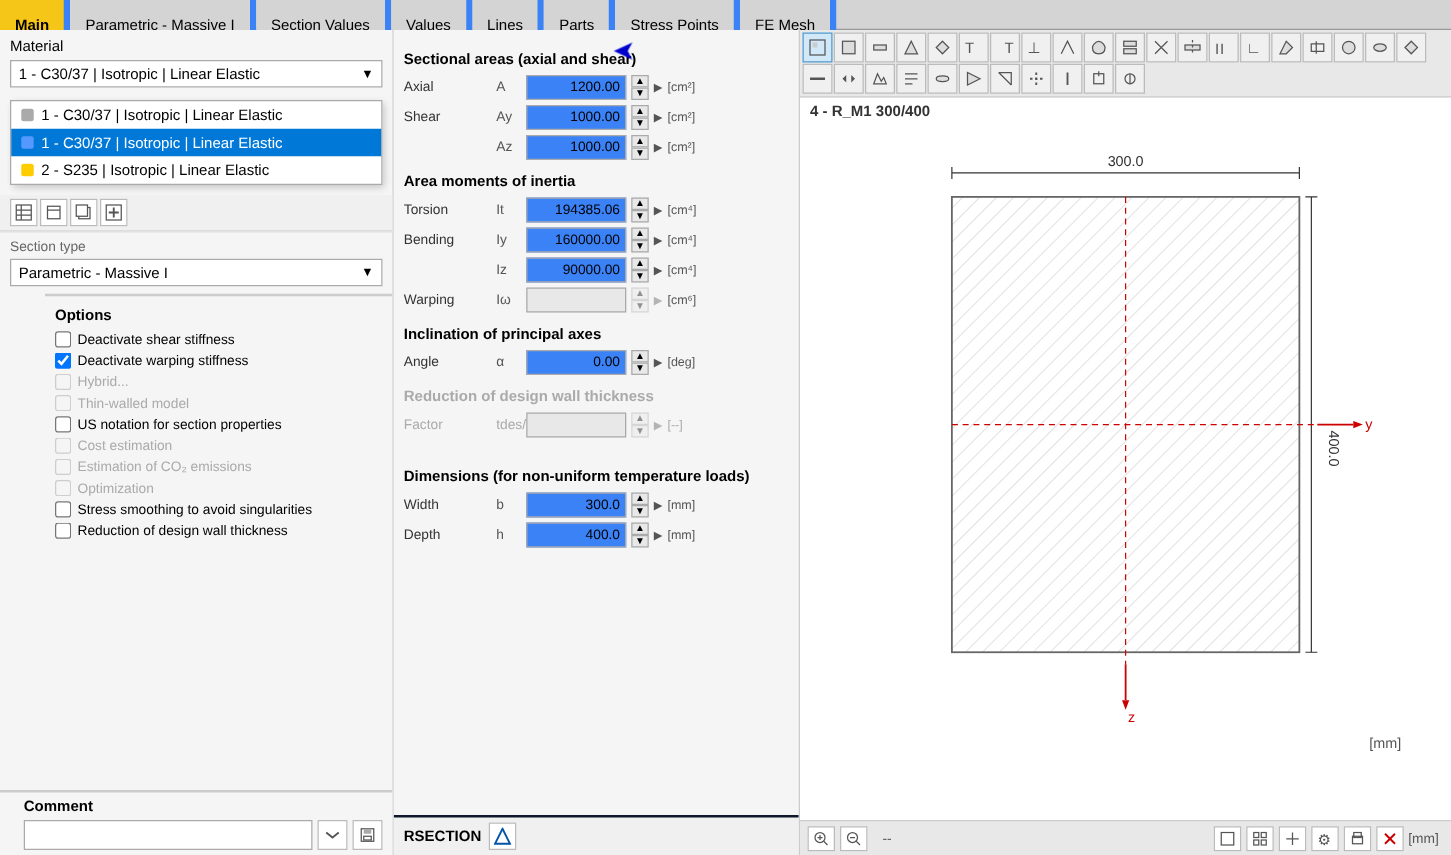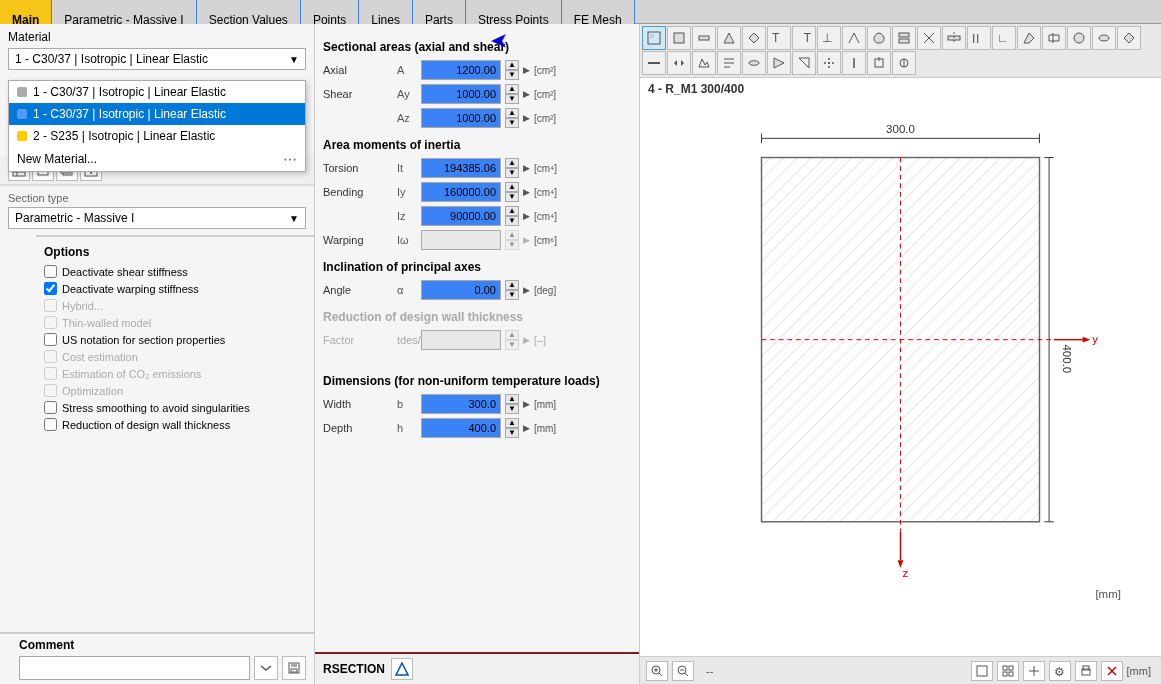--- a/index.html
+++ b/index.html
@@ -7,21 +7,21 @@
 
     
     .tab-bar {
       display: flex;
       background: #d4d4d4;
       border-bottom: 1px solid #999;
       height: 24px;
     }
     .tab {
       padding: 20px 12px;
-      border-right: 1px solid #3b82f6;
+      border-right: 5px solid #3b82f6;
       cursor: pointer;
       display: flex;
       align-items: center;
       background: #d4d4d4;
       white-space: nowrap;
     }
     .tab.active {
       background: #f5c518;
       font-weight: bold;
     }
@@ -277,21 +277,21 @@
     }
     .prop-arrow {
       font-size: 9px;
       cursor: pointer;
       color: #555;
     }
 
     
     .rsection-bar {
       margin-top: auto;
-      border-top: 2px solid #7f1d1d;
+      border-top: 2px solid #0f172a;
       padding: 4px 8px;
       background: #f0f0f0;
       display: flex;
       align-items: center;
       gap: 6px;
     }
     .rsection-label {
       font-weight: bold;
       font-size: 12px;
     }
@@ -394,21 +394,21 @@
       margin-right: 4px;
     }
   </style>
 </head>
 <body>
 
 <div class="tab-bar">
   <div class="tab active">Main</div>
   <div class="tab">Parametric - Massive I</div>
   <div class="tab">Section Values</div>
-  <div class="tab">Points</div>
+  <div class="tab">Values</div>
   <div class="tab">Lines</div>
   <div class="tab">Parts</div>
   <div class="tab">Stress Points</div>
   <div class="tab">FE Mesh</div>
 </div>
 
 <div class="main-layout">
 
   <div class="left-panel">
 
@@ -424,24 +424,20 @@
           <div class="color-dot" style="background:#aaaaaa;"></div>
           <span>1 - C30/37 | Isotropic | Linear Elastic</span>
         </div>
         <div class="dropdown-item selected">
           <div class="color-dot" style="background:#5599ff;"></div>
           <span>1 - C30/37 | Isotropic | Linear Elastic</span>
         </div>
         <div class="dropdown-item">
           <div class="color-dot" style="background:#ffcc00;"></div>
           <span>2 - S235 | Isotropic | Linear Elastic</span>
-        </div>
-        <div class="dropdown-item">
-          <span>New Material...</span>
-          <span style="margin-left:auto;font-size:14px;color:#555;">⋯</span>
         </div>
       </div>
     </div>
 
     <div class="mat-toolbar" style="margin-top: 80px;">
       <div class="toolbar-btn">
         <svg width="14" height="14" viewBox="0 0 14 14">
             <rect x="1" y="1" width="12" height="12" fill="none" stroke="#555" stroke-width="1"></rect>
             <line x1="1" y1="5" x2="13" y2="5" stroke="#555" stroke-width="1"></line>
             <line x1="1" y1="9" x2="13" y2="9" stroke="#555" stroke-width="1"></line>

